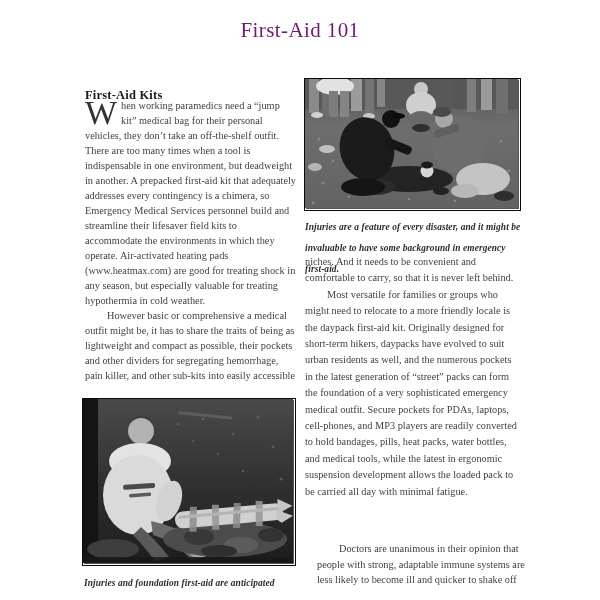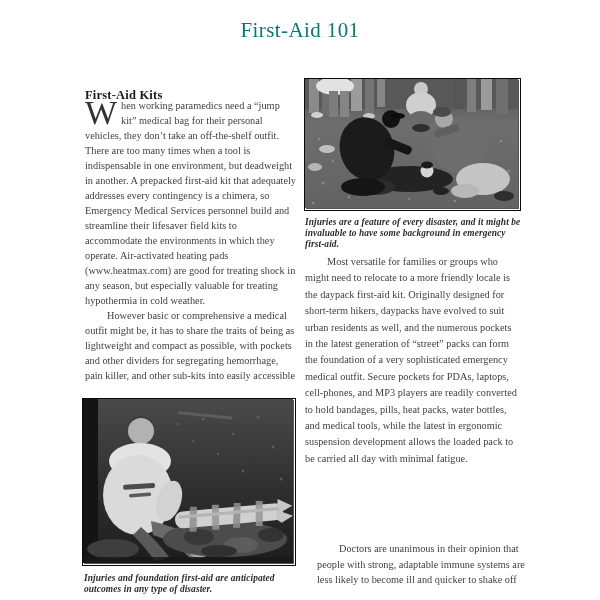--- a/index.html
+++ b/index.html
@@ -2,21 +2,21 @@
 <html><head>
 <meta charset="utf-8">
 <style>
   html,body { margin:0; padding:0; background:#ffffff; }
   .page {
     position:relative; width:600px; height:600px; background:#ffffff;
     font-family:"Liberation Serif", serif; color:#3f3f3f; overflow:hidden;
   }
   .page-title {
     position:absolute; top:4px; left:0; width:600px; text-align:center;
-    font-size:21px; font-weight:normal; color:#0f766e; letter-spacing:0.4px;
+    font-size:21px; font-weight:normal; color:#701a75; letter-spacing:0.4px;
   }
   .col-heading {
     position:absolute; font-size:12.5px; font-weight:bold; color:#1c1c1c;
     letter-spacing:0.2px;
   }
   .lc-heading { left:85px; top:78px; }
   .rc-heading { left:305px; top:518px; }
   .body-text { position:absolute; text-align:left; color:#3f3f3f; }
   .lc-body { left:85px; top:98px;  width:211px; font-size:10.3px; line-height:15px; }
   .rc-body { left:305px; top:254px; width:217px; font-size:10.3px; line-height:16.4px; }
@@ -28,37 +28,37 @@
   }
   figure.photo {
     position:absolute; margin:0; border:1px solid #0a0a0a; background:#555;
     box-shadow:0 0 0 1px #fff inset;
   }
   .left-photo  { left:82px;  top:398px; width:212px; height:166px; }
   .right-photo { left:304px; top:78px;  width:215px; height:131px; }
   figure.photo svg { display:block; }
   .caption {
     position:absolute; font-style:italic; font-weight:bold; font-size:9.4px;
-    line-height:11px; color:#2b2b2b; letter-spacing:0.1px;
+    line-height:21px; color:#2b2b2b; letter-spacing:0.1px;
   }
   .lc-caption { left:84px;  top:573px; width:214px; }
   .rc-caption { left:305px; top:217px; width:217px; }
 </style>
 </head>
 <body>
 
 <div class="page">
 
   <h1 class="page-title">First-Aid 101</h1>
 
   <h2 class="col-heading lc-heading">First-Aid Kits</h2>
 
   <div class="body-text lc-body">
     <p><span class="dropcap">W</span><span>hen working paramedics need a “jump kit” medical bag for their personal vehicles, they don’t take an off-the-shelf outfit. There are too many times when a tool is indispensable in one environment, but deadweight in another. A prepacked first-aid kit that adequately addresses every contingency is a chimera, so Emergency Medical Services personnel build and streamline their lifesaver field kits to accommodate the environments in which they operate. Air-activated heating pads (www.heatmax.com) are good for treating shock in any season, but especially valuable for treating hypothermia in cold weather.</span></p>
-    <p class="indent">However basic or comprehensive a medical outfit might be, it has to share the traits of being as lightweight and compact as possible, with pockets and other dividers for segregating hemorrhage, pain killer, and other sub-kits into easily accessible</p>
+    <p class="indent">However basic or comprehensive a medical outfit might be, it has to share the traits of being as lightweight and compact as possible, their pockets and other dividers for segregating hemorrhage, pain killer, and other sub-kits into easily accessible</p>
   </div>
 
   <figure class="photo left-photo">
     <svg width="210" height="164" viewBox="0 0 210 164" preserveAspectRatio="none">
       <defs>
         <linearGradient id="lbg" x1="0" y1="0" x2="0" y2="1">
           <stop offset="0" stop-color="#4a4a4a"></stop>
           <stop offset="0.55" stop-color="#2f2f2f"></stop>
           <stop offset="1" stop-color="#1d1d1d"></stop>
         </linearGradient>
@@ -175,20 +175,21 @@
       <rect x="128" y="52" width="26" height="8" rx="4" fill="#5f5f5f" transform="rotate(-18 128 52)"></rect>
       <ellipse cx="178" cy="100" rx="27" ry="16" fill="#c4c4c4"></ellipse>
       <ellipse cx="160" cy="112" rx="14" ry="7" fill="#b8b8b8"></ellipse>
       <ellipse cx="199" cy="117" rx="10" ry="5" fill="#2e2e2e"></ellipse>
       <ellipse cx="136" cy="112" rx="8" ry="4" fill="#222222"></ellipse>
     </svg>
   </figure>
   <figcaption class="caption rc-caption">Injuries are a feature of every disaster, and it might be invaluable to have some background in emergency first-aid.</figcaption>
 
   <div class="body-text rc-body">
+    <p>niches. And it needs to be convenient and comfortable to carry, so that it is never left behind.</p>
     <p class="indent">Most versatile for families or groups who might need to relocate to a more friendly locale is the daypack first-aid kit. Originally designed for short-term hikers, daypacks have evolved to suit urban residents as well, and the numerous pockets in the latest generation of “street” packs can form the foundation of a very sophisticated emergency medical outfit. Secure pockets for PDAs, laptops, cell-phones, and MP3 players are readily converted to hold bandages, pills, heat packs, water bottles, and medical tools, while the latest in ergonomic suspension development allows the loaded pack to be carried all day with minimal fatigue.</p>
   </div>
 
 
   <div class="body-text rc-body2">
     <p class="indent">Doctors are unanimous in their opinion that people with strong, adaptable immune systems are less likely to become ill and quicker to shake off</p>
   </div>
 
 </div>
 

